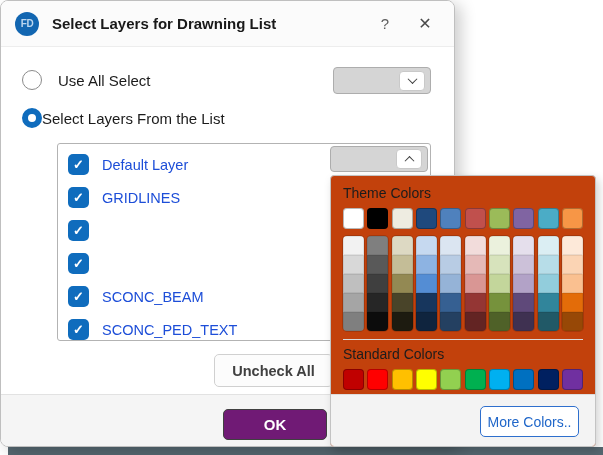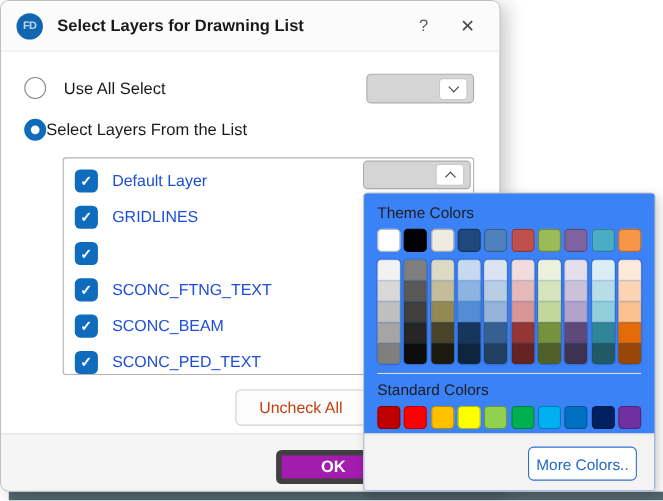--- a/index.html
+++ b/index.html
@@ -53,32 +53,32 @@
     background:#fff; border:1px solid #b3b3b3; border-radius:3px; padding-top:4px; }
   .layer-row { height:33px; display:flex; align-items:center; padding-left:10px; }
   .checkbox { width:21px; height:21px; border-radius:5px; background:#0F6CBD;
     color:#fff; font-size:13px; font-weight:bold; display:flex;
     align-items:center; justify-content:center; margin-right:13px; flex:0 0 auto; }
   .layer-name { font-size:14.5px; color:#1d4ed8; white-space:nowrap; }
 
   
   .btn-uncheck { position:absolute; left:213px; top:353px; width:119px; height:33px;
     background:#fcfcfc; border:1px solid #d0d0d0; border-radius:5px;
-    font-size:14.5px; color:#c2410c; display:flex; align-items:center;
-    justify-content:center; font-family:inherit; }
+    font-size:14.5px; color:#404040; display:flex; align-items:center;
+    justify-content:center; font-family:inherit;font-weight:bold; }
   .dlg-footer { position:absolute; left:0; right:0; top:393px; height:54px;
     background:#f5f5f5; border-top:1px solid #e2e2e2; }
   .btn-ok { position:absolute; left:222px; top:14px; width:104px; height:31px;
-    background:#a21caf; border:5px solid #404040; border-radius:5px;
+    background:#701a75; border:1px solid #404040; border-radius:5px;
     color:#fff; font-size:15px; font-weight:600; display:flex;
-    align-items:center; justify-content:center; font-family:inherit;margin-left:28px; }
+    align-items:center; justify-content:center; font-family:inherit; }
 
   
   .picker { position:absolute; left:330px; top:175px; width:266px; height:272px;
-    background:#3b82f6; border:1px solid #c3c3c3; border-radius:4px;
+    background:#c2410c; border:1px solid #c3c3c3; border-radius:4px;
     box-shadow:3px 4px 10px rgba(0,0,0,.18); z-index:6; overflow:hidden; }
   .picker-inner { padding:9px 12px 0 12px; }
   .picker-label { font-size:14px; color:#1c1c1c; }
   .swatch-row { display:flex; justify-content:space-between; margin-top:7px; }
   .swatch { width:21px; height:21px; border-radius:4px;
     box-shadow:inset 0 0 0 1px rgba(0,0,0,.28); }
   .tint-grid { display:flex; justify-content:space-between; margin-top:7px; }
   .tint-col { width:21px; height:95px; border-radius:4px; overflow:hidden;
     box-shadow:0 0 0 1px rgba(0,0,0,.15); }
   .tint-cell { width:21px; height:19px;
@@ -127,21 +127,20 @@
         </div>
         <div class="layer-row">
           <div class="checkbox">✓</div>
           <span class="layer-name">GRIDLINES</span>
         </div>
         <div class="layer-row">
           <div class="checkbox">✓</div>
         </div>
         <div class="layer-row">
           <div class="checkbox">✓</div>
-          <span class="layer-name">SCONC_FTNG_TEXT</span>
         </div>
         <div class="layer-row">
           <div class="checkbox">✓</div>
           <span class="layer-name">SCONC_BEAM</span>
         </div>
         <div class="layer-row">
           <div class="checkbox">✓</div>
           <span class="layer-name">SCONC_PED_TEXT</span>
         </div>
       </div>

